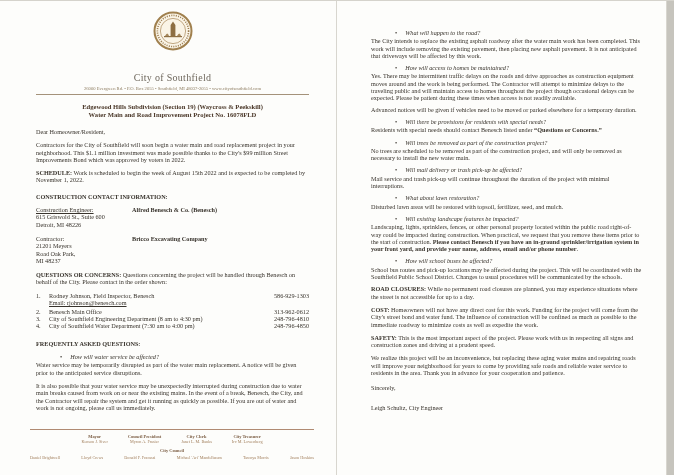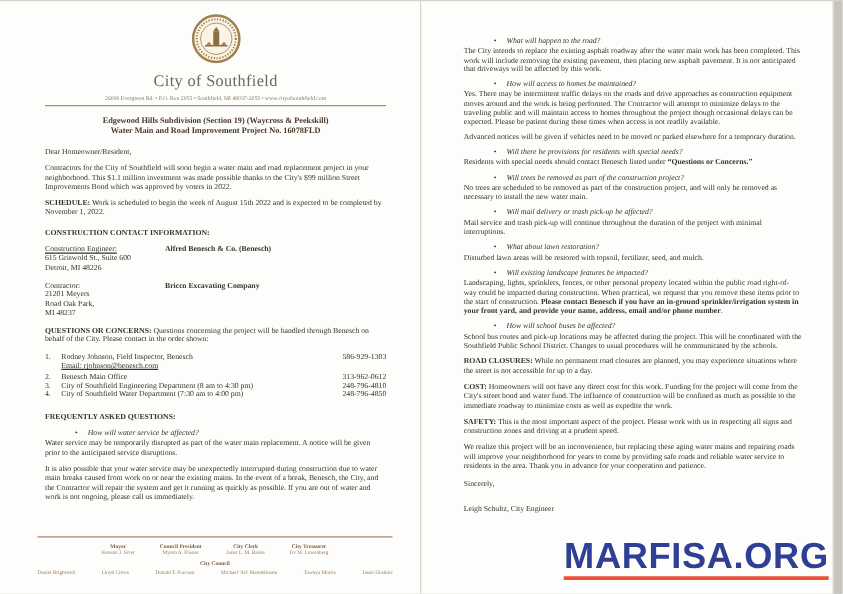--- a/index.html
+++ b/index.html
@@ -3,21 +3,21 @@
 <meta charset="utf-8">
 <style>
   html,body{margin:0;padding:0;}
   body{width:674px;height:475px;overflow:hidden;background:#c6c4bd;font-family:"Liberation Serif",serif;}
   .sheet{position:relative;display:flex;width:674px;height:475px;background:#c6c4bd;border-top:1px solid #d5d3cc;box-sizing:border-box;}
   .page{background:#fdfdfb;height:475px;box-sizing:border-box;position:relative;color:#38332c;}
   .page.left{width:337px;border-right:1px solid #d8d6cf;padding:0 27px 0 36px;}
   .page.right{width:330px;padding:28px 24px 0 34px;border-right:1px solid #d8d6cf;}
   
   .seal-wrap{text-align:center;margin-top:10px;}
-  .city-name{text-align:center;font-size:13px;color:#6e675c;margin-top:1px;letter-spacing:.3px;}
+  .city-name{text-align:center;font-size:10px;color:#6e675c;margin-top:17px;letter-spacing:.3px;}
   .addr-line{text-align:center;font-size:4.6px;color:#8d7c60;margin-top:3px;}
   .header-rule{border:none;border-top:1px solid #a4927a;margin:3px 0 0 0;}
   .doc-title{text-align:center;font-family:"Liberation Sans",sans-serif;font-weight:bold;font-size:8.8px;color:#161616;margin-top:9px;letter-spacing:.2px;}
   .doc-sub{text-align:center;font-weight:bold;font-size:6.6px;color:#4a3728;line-height:8px;}
   .doc-sub.first{margin-top:8px;}
   
   .body{font-size:6.2px;line-height:7.3px;margin:0 0 6px 0;}
   .bold{font-weight:bold;}
   .it{font-style:italic;}
   .u{text-decoration:underline;}
@@ -233,18 +233,14 @@
       <p class="body ans">School bus routes and pick-up locations may be affected during the project. This will be coordinated with the Southfield Public School District.  Changes to usual procedures will be communicated by the schools.</p>
     </div>
 
     <p class="body sec"><span class="bold">ROAD CLOSURES:</span><span> While no permanent road closures are planned, you may experience situations where the street is not accessible for up to a day.</span></p>
     <p class="body sec"><span class="bold">COST:</span><span> Homeowners will not have any direct cost for this work. Funding for the project will come from the City's street bond and water fund. The influence of construction will be confined as much as possible to the immediate roadway to minimize costs as well as expedite the work.</span></p>
     <p class="body sec"><span class="bold">SAFETY:</span><span> This is the most important aspect of the project. Please work with us in respecting all signs and construction zones and driving at a prudent speed.</span></p>
     <p class="body sec">We realize this project will be an inconvenience, but replacing these aging water mains and repairing roads will improve your neighborhood for years to come by providing safe roads and reliable water service to residents in the area. Thank you in advance for your cooperation and patience.</p>
     <p class="body sign-block">Sincerely,</p>
     <p class="body signer">Leigh Schultz, City Engineer</p>
 
-    <div class="watermark">
-      <span class="wm-text">MARFISA.ORG</span>
-      <div class="wm-underline"></div>
-    </div>
   </div>
 </div>
 
 </body></html>

